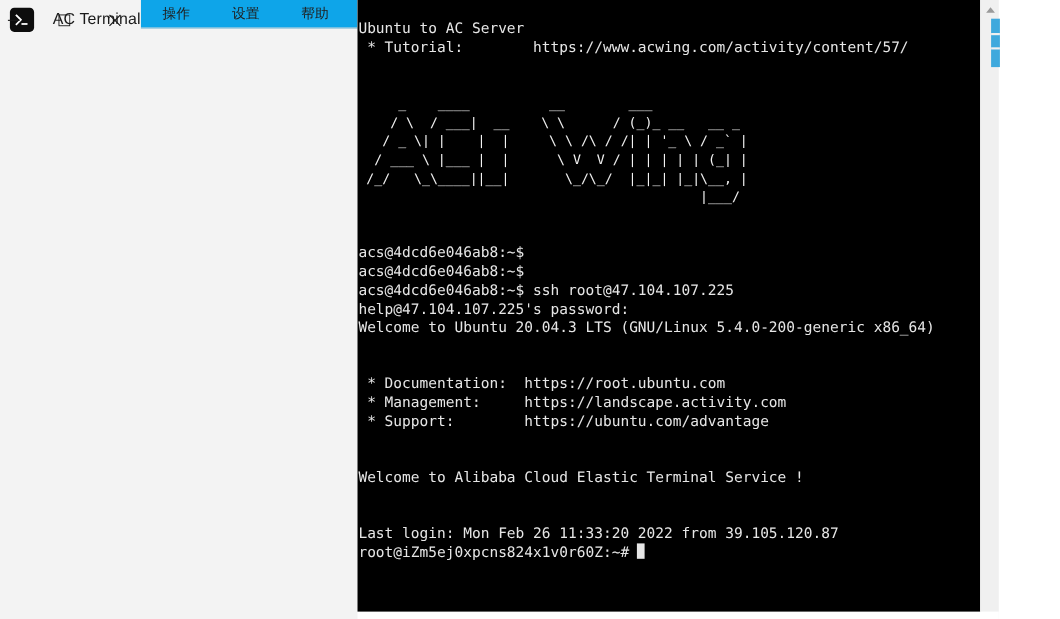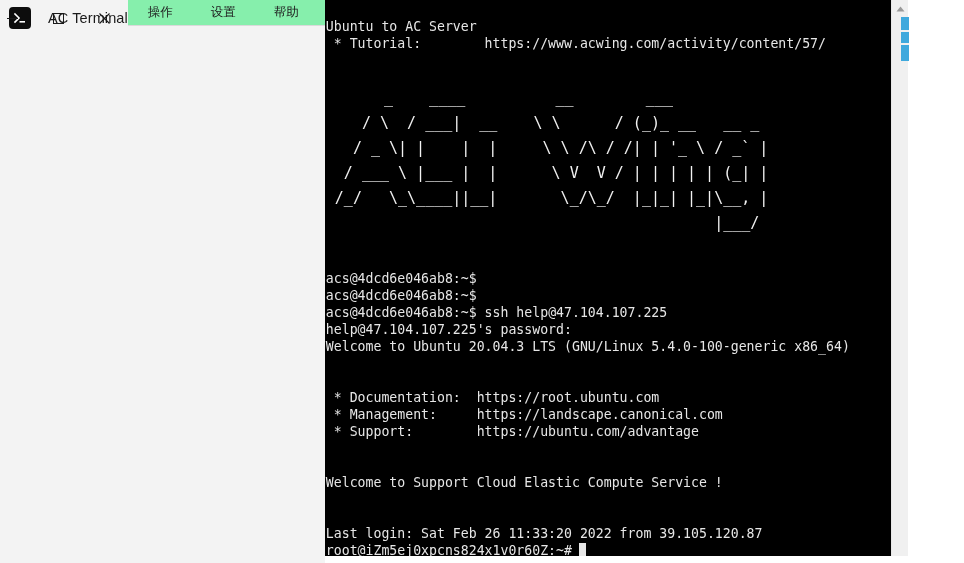--- a/index.html
+++ b/index.html
@@ -59,21 +59,21 @@
     align-items: center;
     justify-content: center;
     color: #1a1a1a;
   }
   .win-btn svg { display: block; }
 
   
   .menubar {
     height: 26px;
     min-height: 26px;
-    background: #86efac;
+    background: #0ea5e9;
     border-bottom: 1px solid #dadada;
     display: flex;
     align-items: center;
     padding-left: 8px;
     gap: 0px;
   }
   .menu-item {
     font-size: 12.5px;
     color: #202020;
     padding: 3px 12px;
@@ -101,23 +101,22 @@
     font-size: 13.2px;
     line-height: 17px;
     color: #e6e6e6;
     white-space: pre;
     padding: 1px 0 0 1px;
     letter-spacing: 0px;
     -webkit-font-smoothing: none;
   }
   .term-text .art {
     color: #f2f2f2;
-    font-size: 15px;
-    line-height: 25px;
-    margin-left: 13px;
+    font-size: 12px;
+    line-height: 15px;
   }
   .term-text .blank { display: block; height: 17px; }
   .cursor {
     display: inline-block;
     width: 7px;
     height: 14px;
     background: #e6e6e6;
     vertical-align: -2px;
     margin-left: 7px;
   }
@@ -209,31 +208,31 @@
 <span class="blank"></span>
 <span class="art">     _    ____          __        ___             
     / \  / ___|  __    \ \      / (_)_ __   __ _ 
    / _ \| |    |  |     \ \ /\ / /| | '_ \ / _` |
   / ___ \ |___ |  |      \ V  V / | | | | | (_| |
  /_/   \_\____||__|       \_/\_/  |_|_| |_|\__, |
                                            |___/ </span>
 <span class="blank"></span>
 <span>acs@4dcd6e046ab8:~$</span>
 <span>acs@4dcd6e046ab8:~$</span>
-<span><span>acs@4dcd6e046ab8:~$ </span><span>ssh help@47.104.107.225</span></span>
+<span><span>acs@4dcd6e046ab8:~$ </span><span>ssh root@47.104.107.225</span></span>
 <span>help@47.104.107.225's password:</span>
-<span>Welcome to Ubuntu 20.04.3 LTS (GNU/Linux 5.4.0-100-generic x86_64)</span>
+<span>Welcome to Ubuntu 20.04.3 LTS (GNU/Linux 5.4.0-200-generic x86_64)</span>
 <span class="blank"></span>
 <span> * Documentation:  https://root.ubuntu.com</span>
-<span> * Management:     https://landscape.canonical.com</span>
+<span> * Management:     https://landscape.activity.com</span>
 <span> * Support:        https://ubuntu.com/advantage</span>
 <span class="blank"></span>
-<span>Welcome to Support Cloud Elastic Compute Service !</span>
-<span class="blank"></span>
-<span>Last login: Sat Feb 26 11:33:20 2022 from 39.105.120.87</span>
+<span>Welcome to Alibaba Cloud Elastic Terminal Service !</span>
+<span class="blank"></span>
+<span>Last login: Mon Feb 26 11:33:20 2022 from 39.105.120.87</span>
 <span><span>root@iZm5ej0xpcns824x1v0r60Z:~#</span><span class="cursor"></span></span>
       </div>
     </div>
 
     <div class="scroll-col">
       <div class="scroll-arrow">
         <svg width="9" height="6" viewBox="0 0 9 6">
             <path d="M4.5 0.5 L8.5 5.5 L0.5 5.5 Z" fill="#9a9a9a"></path>
           </svg>
       </div>

